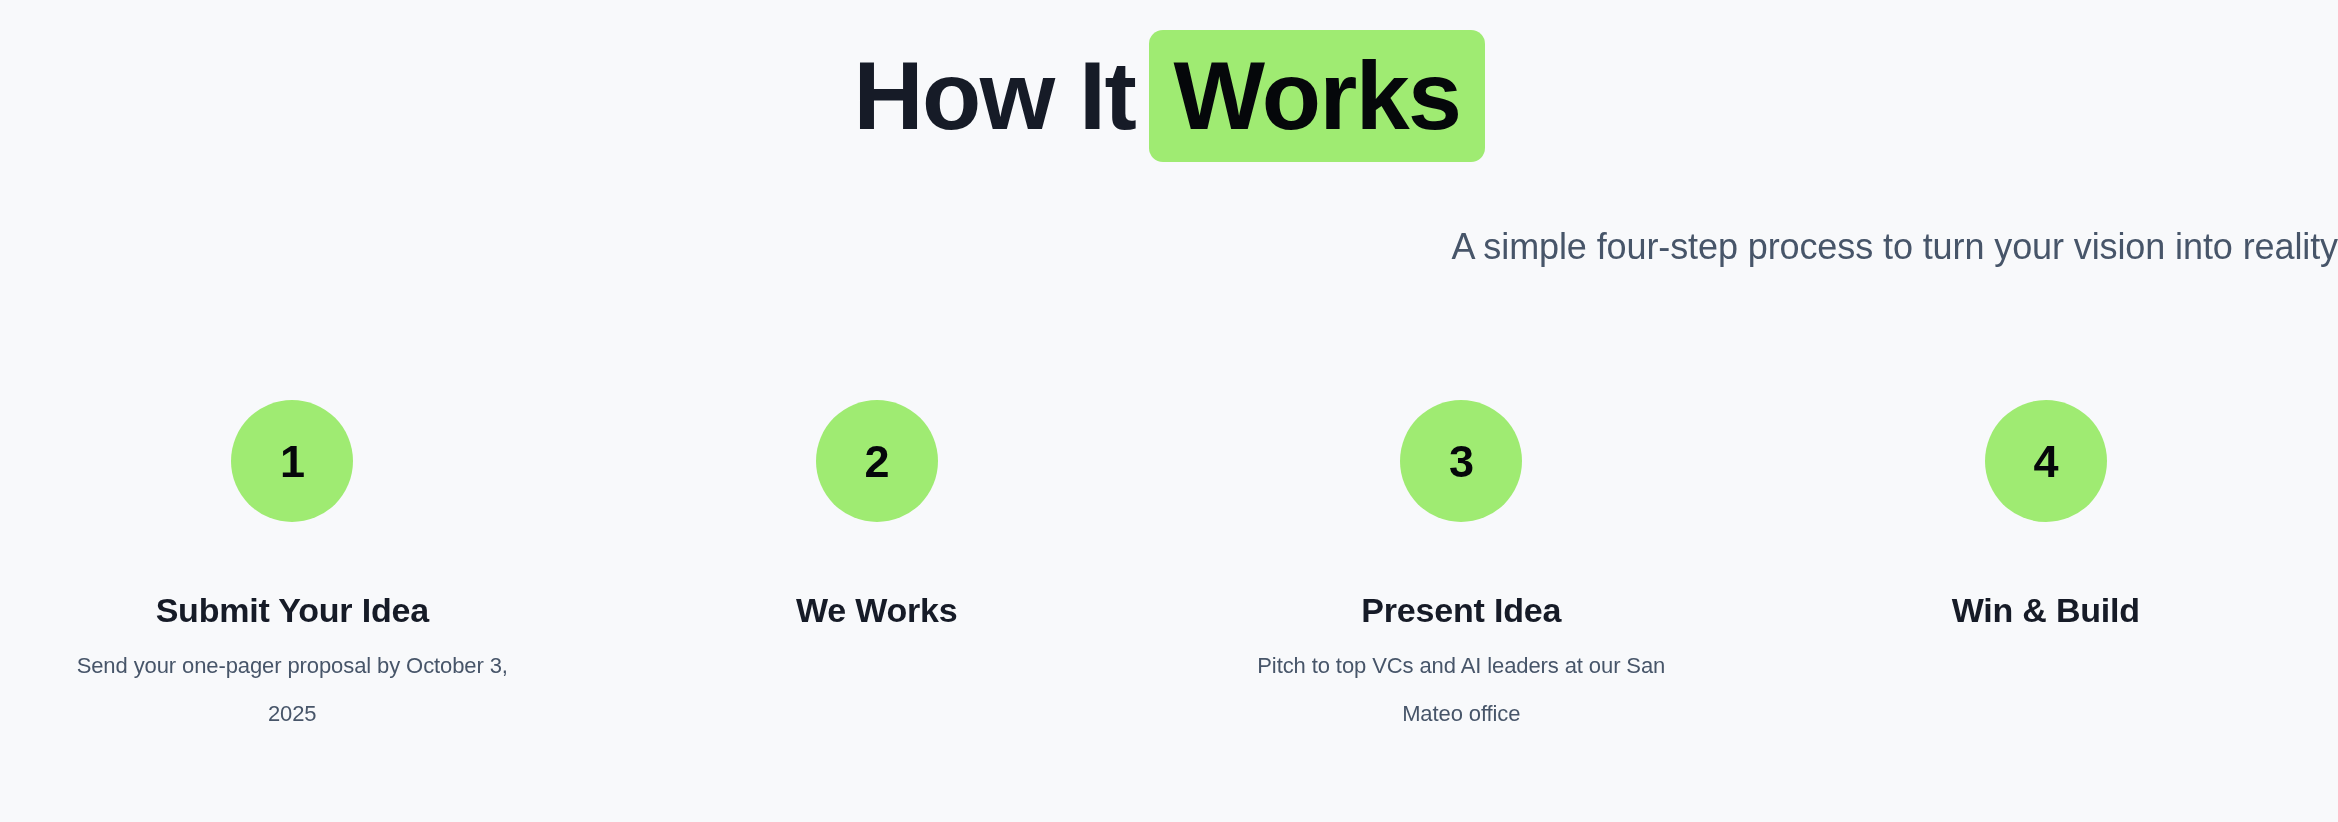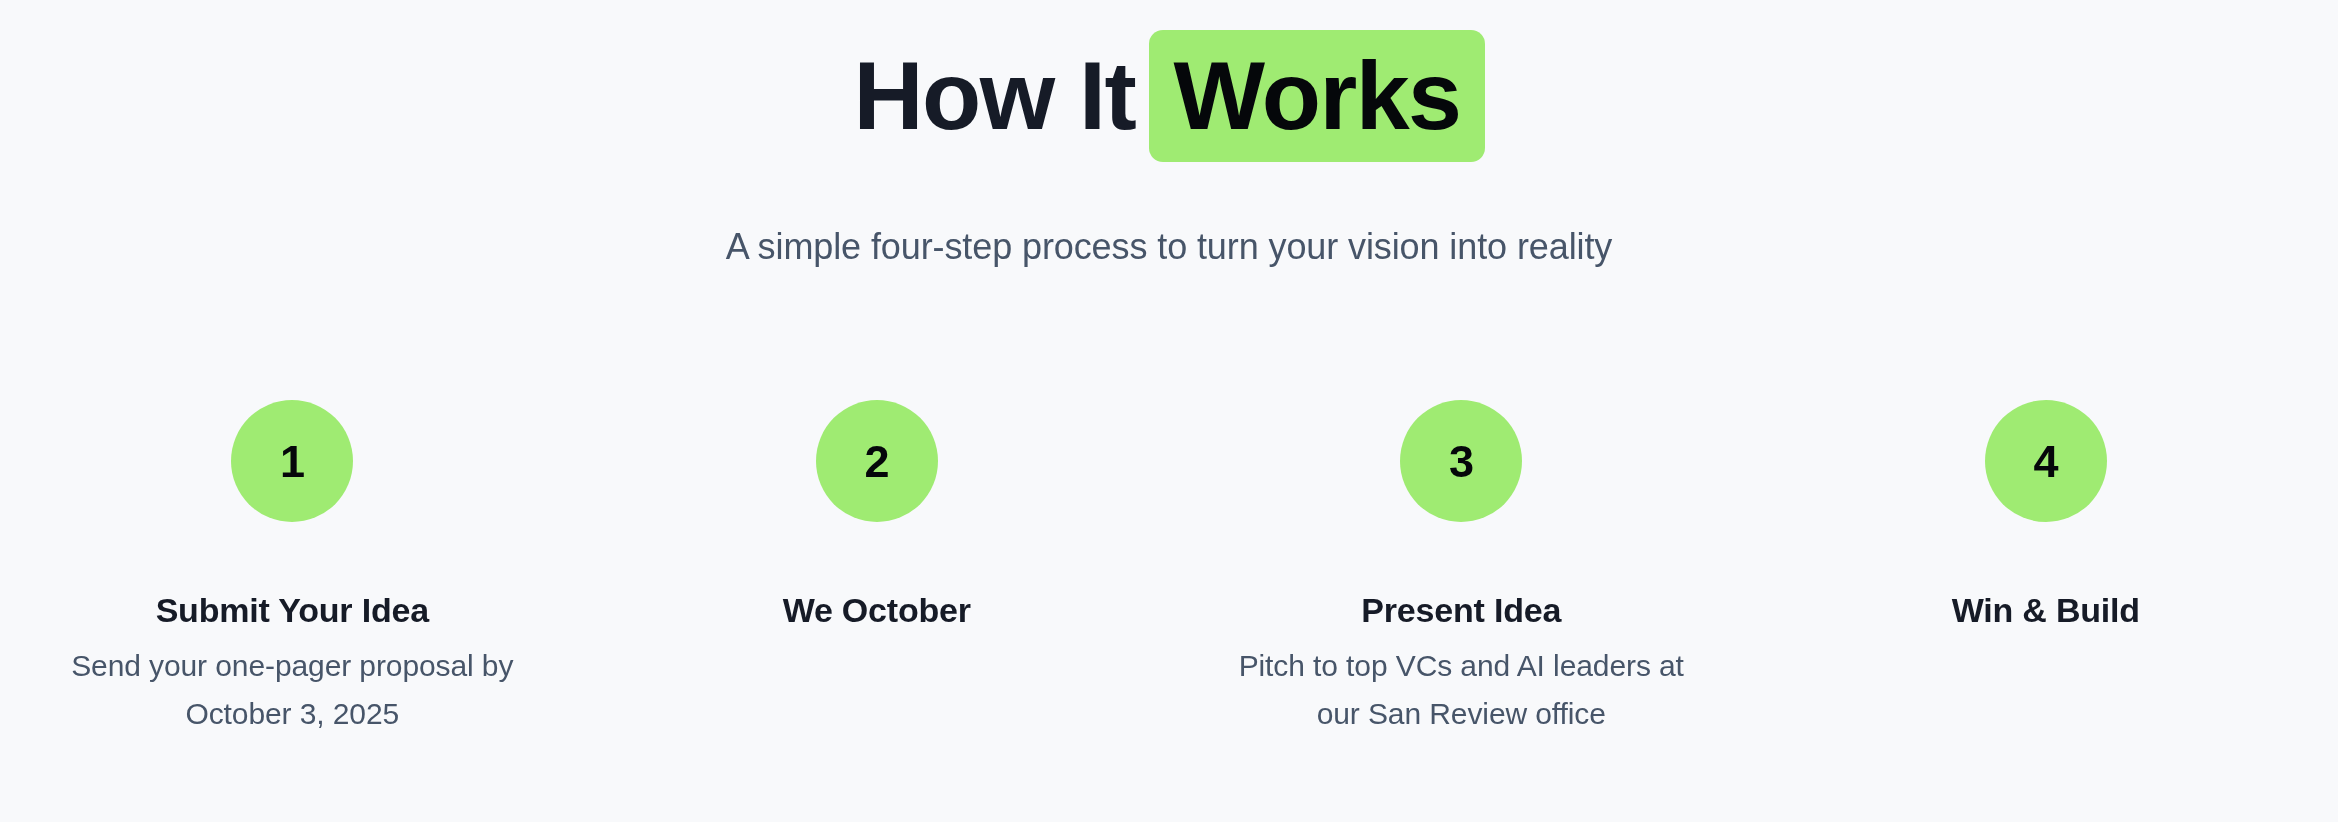--- a/index.html
+++ b/index.html
@@ -55,21 +55,21 @@
     line-height: 132px;
     vertical-align: top;
   }
 
   
   .subtitle {
     position: absolute;
     top: 222px;
     left: 0;
     width: 2338px;
-    text-align: center;
+    text-align: right;
     margin: 0;
     font-size: 36px;
     line-height: 50px;
     font-weight: 400;
     color: #475569;
     letter-spacing: -0.1px;
   }
 
   
   .steps {
@@ -113,21 +113,21 @@
     line-height: 36px;
     font-weight: 700;
     color: #161b27;
     letter-spacing: -0.2px;
     margin-top: 70px;
   }
   .step-desc {
     margin: 0;
     padding: 0;
     margin-top: 14px;
-    font-size: 30px;
+    font-size: 22px;
     line-height: 48px;
     font-weight: 400;
     color: #475569;
     letter-spacing: -0.1px;
     max-width: 470px;
   }
 </style>
 </head>
 <body>
 
@@ -146,29 +146,29 @@
         <span class="step-number">1</span>
       </div>
       <h3 class="step-title">Submit Your Idea</h3>
       <p class="step-desc">Send your one-pager proposal by October 3, 2025</p>
     </div>
 
     <div class="step">
       <div class="step-badge">
         <span class="step-number">2</span>
       </div>
-      <h3 class="step-title">We October</h3>
+      <h3 class="step-title">We Works</h3>
     </div>
 
     <div class="step">
       <div class="step-badge">
         <span class="step-number">3</span>
       </div>
       <h3 class="step-title">Present Idea</h3>
-      <p class="step-desc">Pitch to top VCs and AI leaders at our San Review office</p>
+      <p class="step-desc">Pitch to top VCs and AI leaders at our San Mateo office</p>
     </div>
 
     <div class="step">
       <div class="step-badge">
         <span class="step-number">4</span>
       </div>
       <h3 class="step-title">Win &amp; Build</h3>
     </div>
 
   </div>

